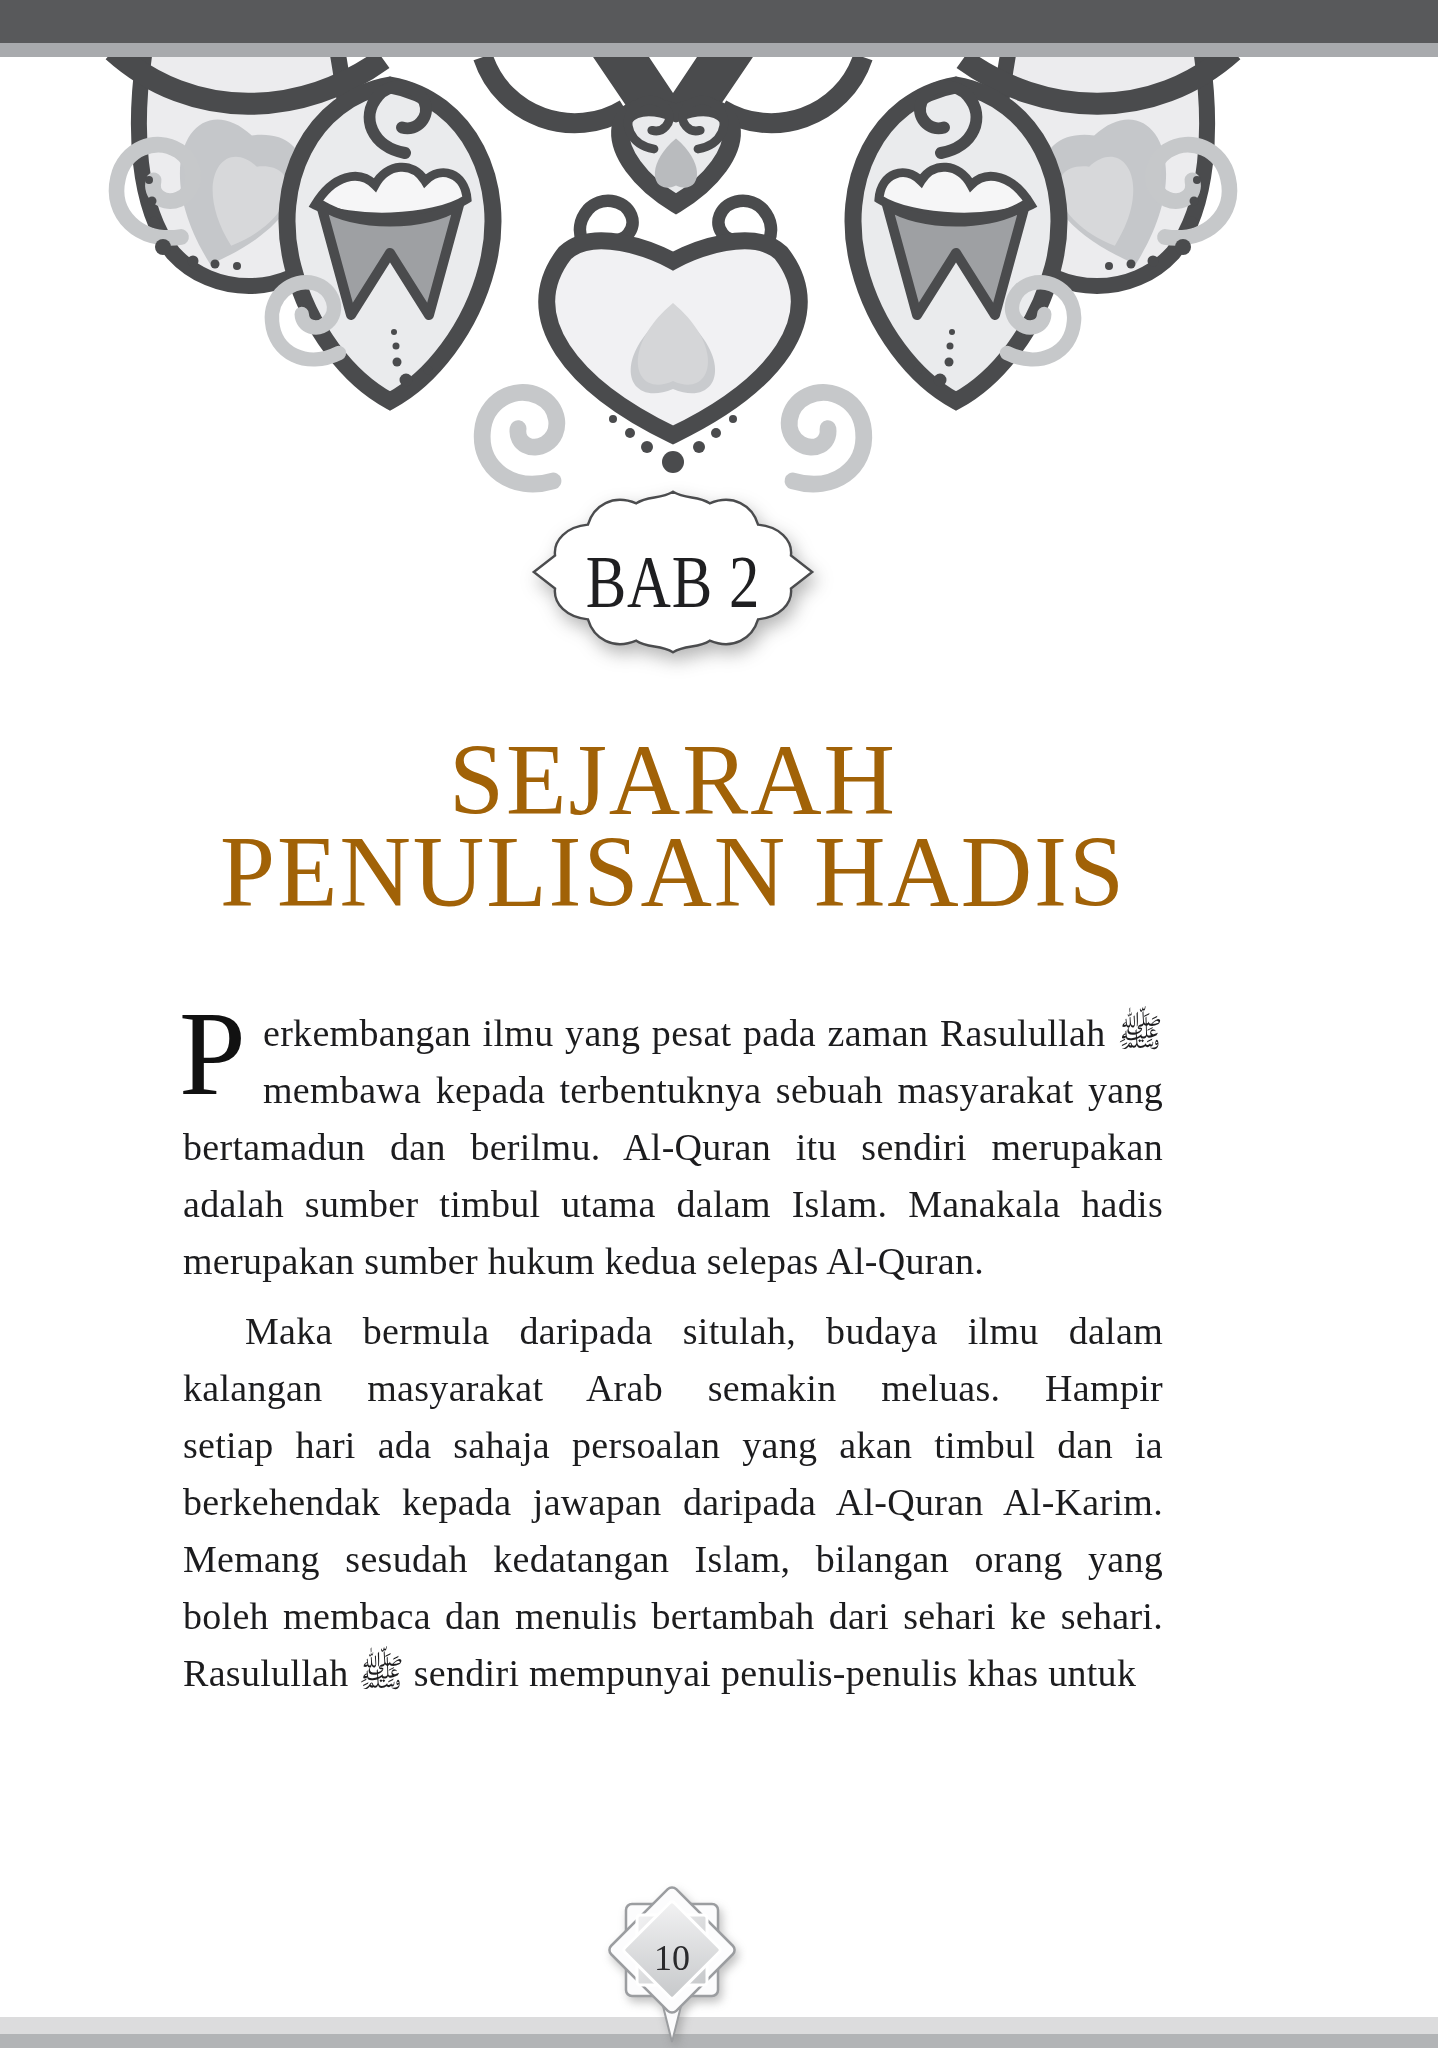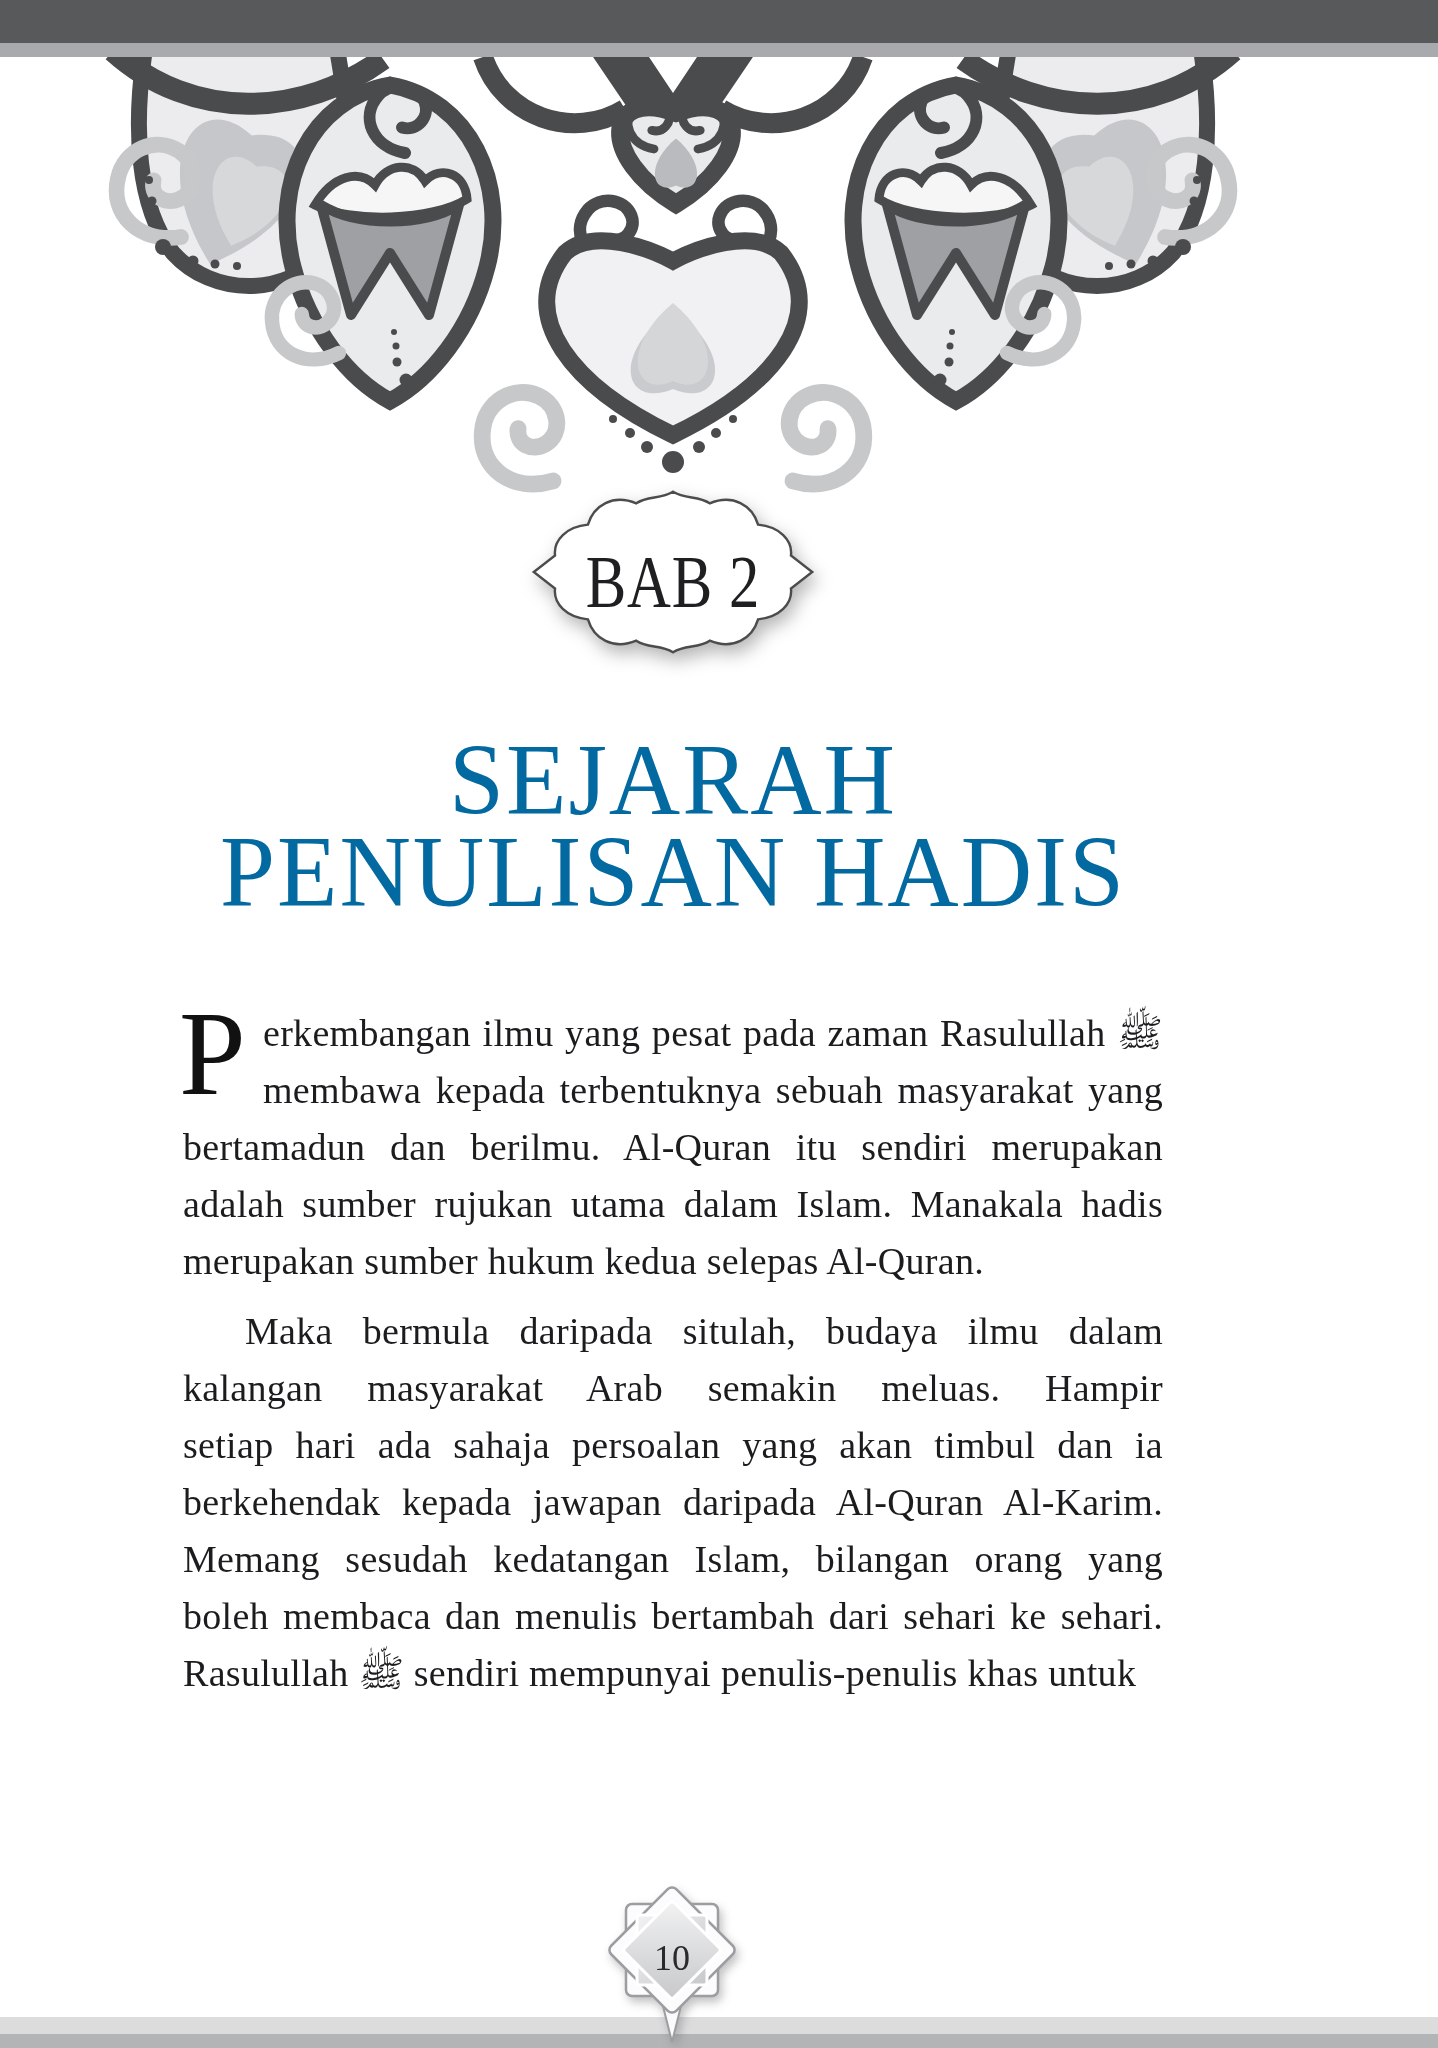--- a/index.html
+++ b/index.html
@@ -17,21 +17,21 @@
   .badge svg{position:absolute;left:0;top:0;filter:drop-shadow(4px 8px 9px rgba(90,90,90,.45));}
   .badge-label{
     position:absolute;left:0;top:10px;width:100%;height:100%;
     display:flex;align-items:center;justify-content:center;
     font-size:74px;color:#1f1f21;letter-spacing:1px;
     transform:scaleX(.82);
   }
 
   .title{
     position:absolute;left:183px;top:734px;width:980px;margin:0;
-    text-align:center;font-weight:normal;color:#0369a1;
+    text-align:center;font-weight:normal;color:#a16207;
     font-size:102px;line-height:92px;letter-spacing:2px;
   }
   .title-line{display:block;transform:scaleX(.97);}
 
   .body-text{position:absolute;left:183px;top:1005px;width:980px;color:#1c1c1e;}
   .line{
     height:57px;line-height:57px;font-size:38px;letter-spacing:.3px;
     text-align:justify;text-align-last:justify;white-space:nowrap;
     font-family:"Liberation Serif","DejaVu Sans",serif;
   }
@@ -140,21 +140,21 @@
     <span class="title-line">PENULISAN HADIS</span>
   </h1>
 
   <div class="body-text">
     <div class="para para1">
       <span class="drop-cap">P</span>
       <div class="lines">
           <div class="line">erkembangan ilmu yang pesat pada zaman Rasulullah ﷺ</div>
           <div class="line">membawa kepada terbentuknya sebuah masyarakat yang</div>
           <div class="line">bertamadun dan berilmu. Al-Quran itu sendiri merupakan</div>
-          <div class="line">adalah sumber rujukan utama dalam Islam. Manakala hadis</div>
+          <div class="line">adalah sumber timbul utama dalam Islam. Manakala hadis</div>
           <div class="line">merupakan sumber hukum kedua selepas Al-Quran.</div>
         </div>
     </div>
     <div class="para para2">
       <div class="lines">
           <div class="line">Maka bermula daripada situlah, budaya ilmu dalam</div>
           <div class="line">kalangan masyarakat Arab semakin meluas. Hampir</div>
           <div class="line">setiap hari ada sahaja persoalan yang akan timbul dan ia</div>
           <div class="line">berkehendak kepada jawapan daripada Al-Quran Al-Karim.</div>
           <div class="line">Memang sesudah kedatangan Islam, bilangan orang yang</div>

